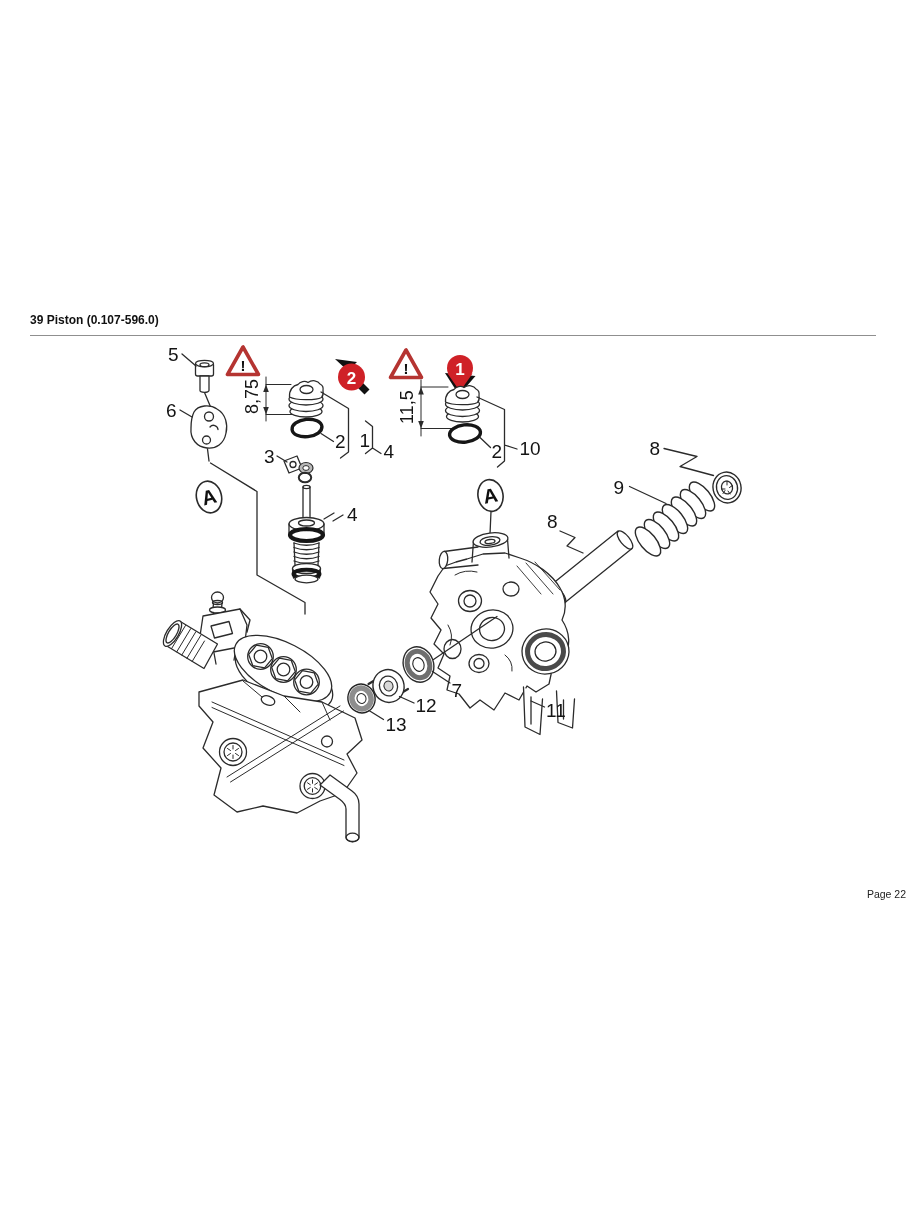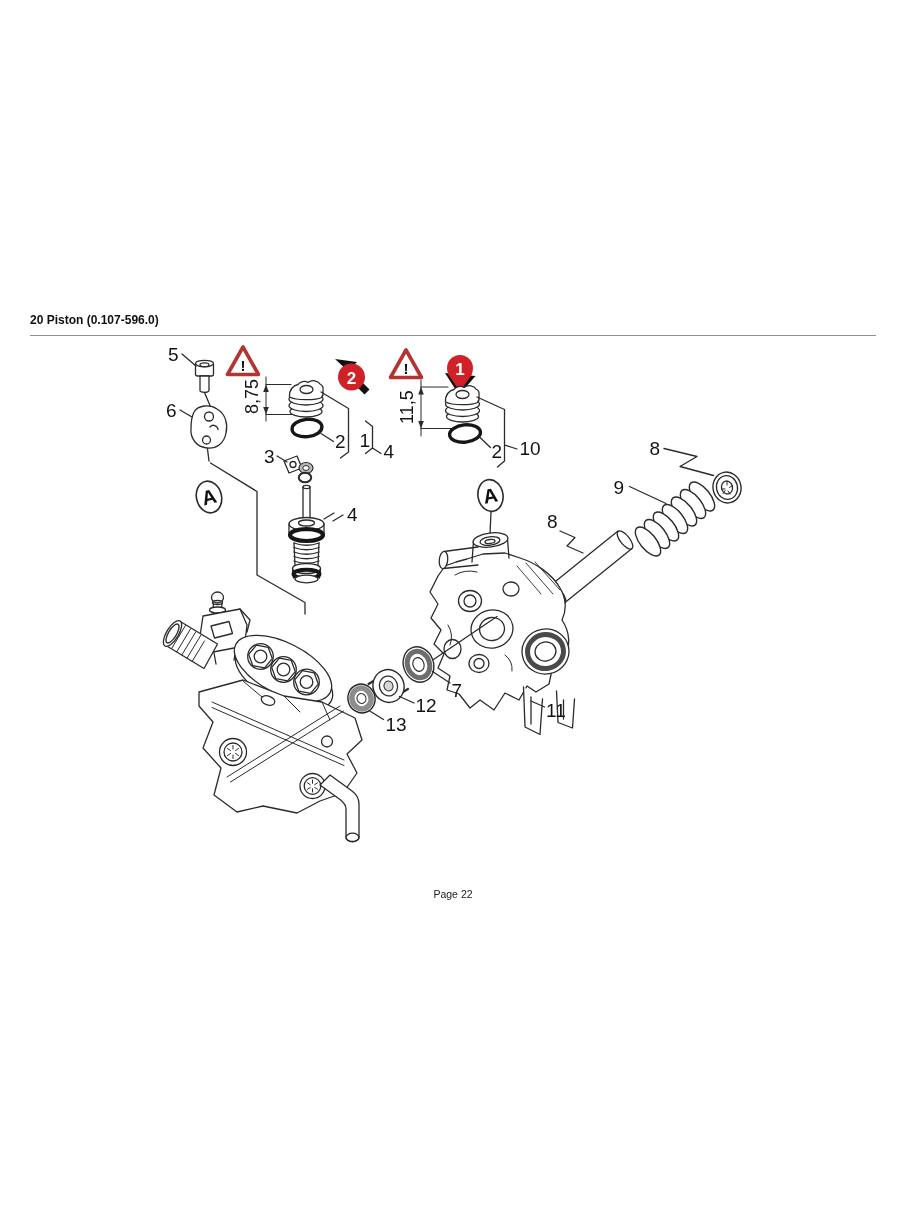--- a/index.html
+++ b/index.html
@@ -7,21 +7,21 @@
     position:relative; width:906px; height:1208px; background:#ffffff;
     font-family:"Liberation Sans", sans-serif; overflow:hidden;
   }
   .title {
     position:absolute; left:30px; top:313px; margin:0;
     font-size:12px; font-weight:bold; color:#111;
     font-family:"Liberation Sans", sans-serif;
   }
   .rule { position:absolute; left:30px; top:335px; width:846px; height:1px; background:#8f8f8f; }
   .footer {
-    position:absolute; left:0; top:888px; width:906px; text-align:center;
+    position:absolute; left:0; top:888px; width:906px; text-align:right;
     font-size:10.5px; color:#222;
   }
   svg.diagram { position:absolute; left:0; top:0; }
   .ln  { fill:none; stroke:#2b2b2b; stroke-width:1.3; stroke-linecap:round; stroke-linejoin:round; }
   .lnw { fill:#ffffff; stroke:#2b2b2b; stroke-width:1.3; stroke-linecap:round; stroke-linejoin:round; }
   .thin { stroke-width:1; }
   .hatch { stroke-width:0.9; }
   .oring { fill:none; stroke:#161616; stroke-width:3.4; }
   .band  { fill:none; stroke:#161616; stroke-width:4.2; }
   .callout { font:400 19px "Liberation Sans", sans-serif; fill:#141414; }
@@ -29,21 +29,21 @@
   .badge-num { font:700 17px "Liberation Sans", sans-serif; fill:#ffffff; text-anchor:middle; }
   .refA    { font:700 20px "Liberation Sans", sans-serif; fill:#101010; text-anchor:middle; }
   .warn    { font:700 15px "Liberation Sans", sans-serif; fill:#101010; text-anchor:middle; }
   .arrowfill { fill:#2b2b2b; stroke:none; }
 </style>
 </head>
 <body>
 
 <div class="page">
 
-  <h1 class="title">20 Piston (0.107-596.0)</h1>
+  <h1 class="title">39 Piston (0.107-596.0)</h1>
   <div class="rule"></div>
 
   <svg class="diagram" width="906" height="1208" viewBox="0 0 906 1208" role="img">
 
     <g>
       <path class="ln" d="M204.5,392.5 L211,408"></path>
       <rect class="lnw" x="195.5" y="363" width="18" height="13" rx="2"></rect>
       <ellipse class="lnw" cx="204.5" cy="363.5" rx="9" ry="3.2"></ellipse>
       <ellipse class="ln" cx="204.5" cy="364.8" rx="4.5" ry="2"></ellipse>
       <path class="lnw" d="M200,376 L200,390.5 A4.5,1.8 0 0 0 209,390.5 L209,376 Z"></path>

